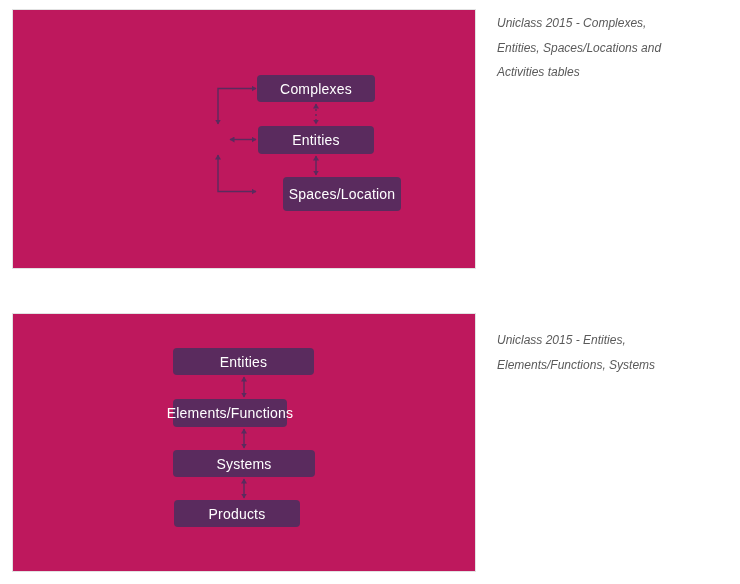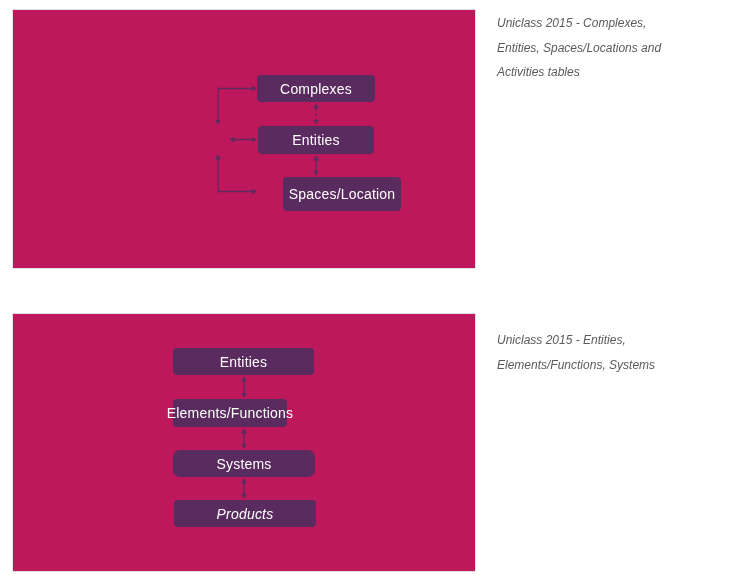--- a/index.html
+++ b/index.html
@@ -73,20 +73,20 @@
       <marker id="ah2" markerWidth="6" markerHeight="6" refX="4.5" refY="3" orient="auto-start-reverse" markerUnits="userSpaceOnUse">
         <path class="ah" d="M0,0 L5,3 L0,6 Z"></path>
       </marker>
     </defs>
     <line class="edge" x1="231" y1="63" x2="231" y2="83" marker-start="url(#ah2)" marker-end="url(#ah2)"></line>
     <line class="edge" x1="231" y1="115" x2="231" y2="134" marker-start="url(#ah2)" marker-end="url(#ah2)"></line>
     <line class="edge" x1="231" y1="165" x2="231" y2="184" marker-start="url(#ah2)" marker-end="url(#ah2)"></line>
   </svg>
   <div class="node" style="left:160px; top:34px;  width:141px; height:27px;">Entities</div>
   <div class="node" style="left:160px; top:85px;  width:114px; height:28px;">Elements/Functions</div>
-  <div class="node" style="left:160px; top:136px; width:142px; height:27px;border-radius:7px;">Systems</div>
-  <div class="node" style="left:161px; top:186px; width:142px; height:27px;font-style:italic;">Products</div>
+  <div class="node" style="left:160px; top:136px; width:142px; height:27px;">Systems</div>
+  <div class="node" style="left:161px; top:186px; width:126px; height:27px;">Products</div>
 </div>
 
 <div class="caption" id="caption2">
   <div>Uniclass 2015 - Entities,</div>
   <div>Elements/Functions, Systems</div>
 </div>
 
 </body></html>

